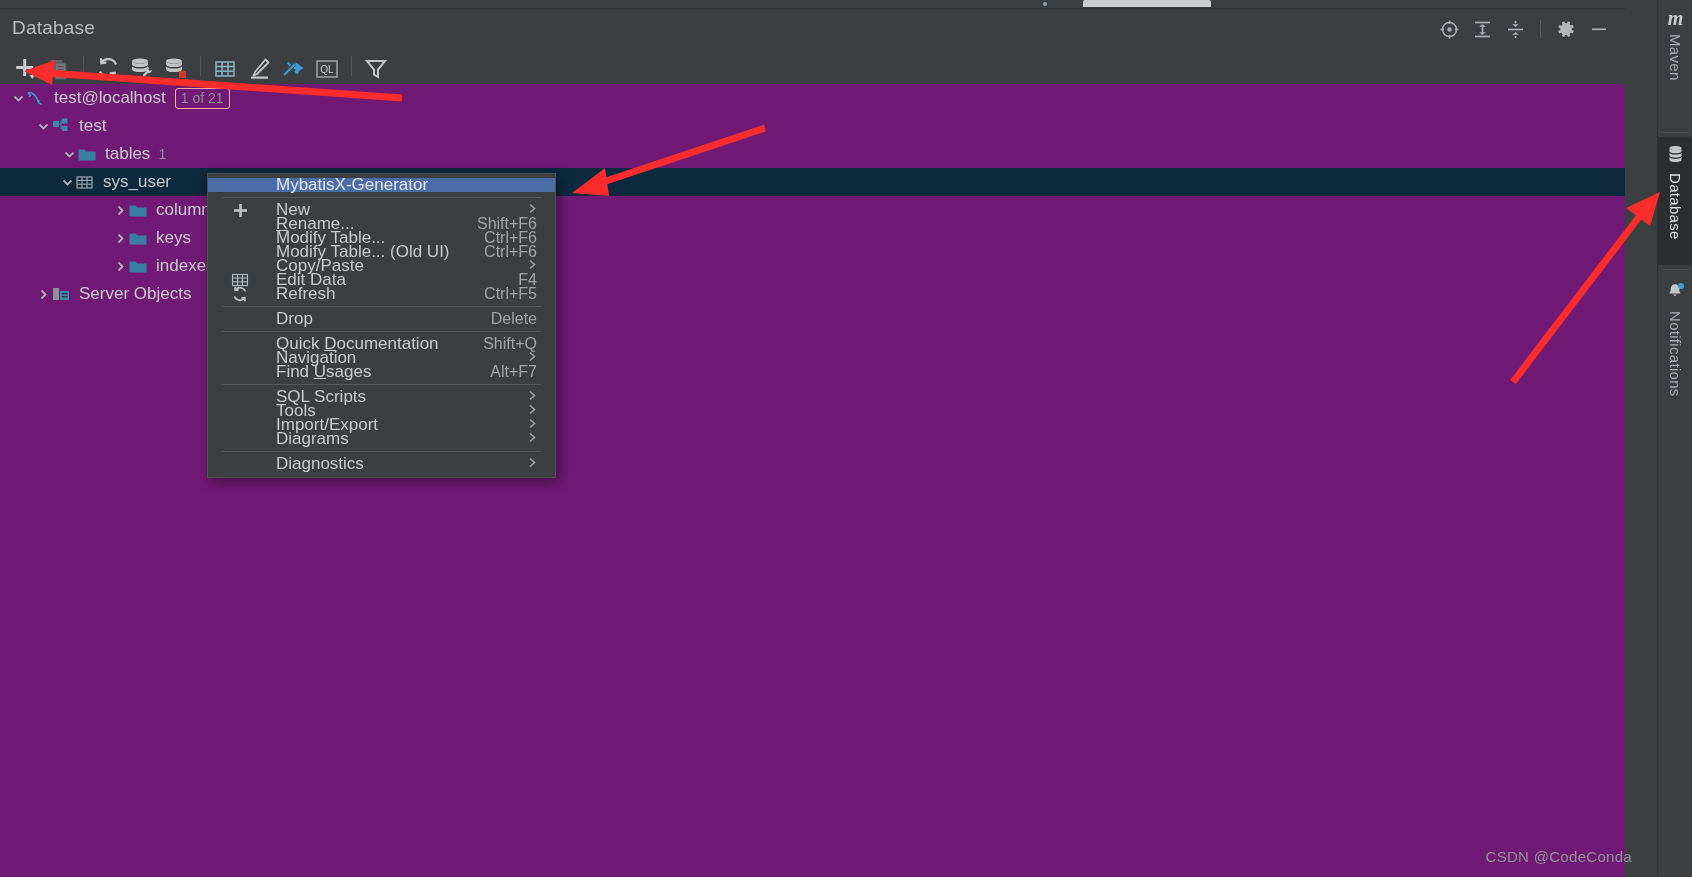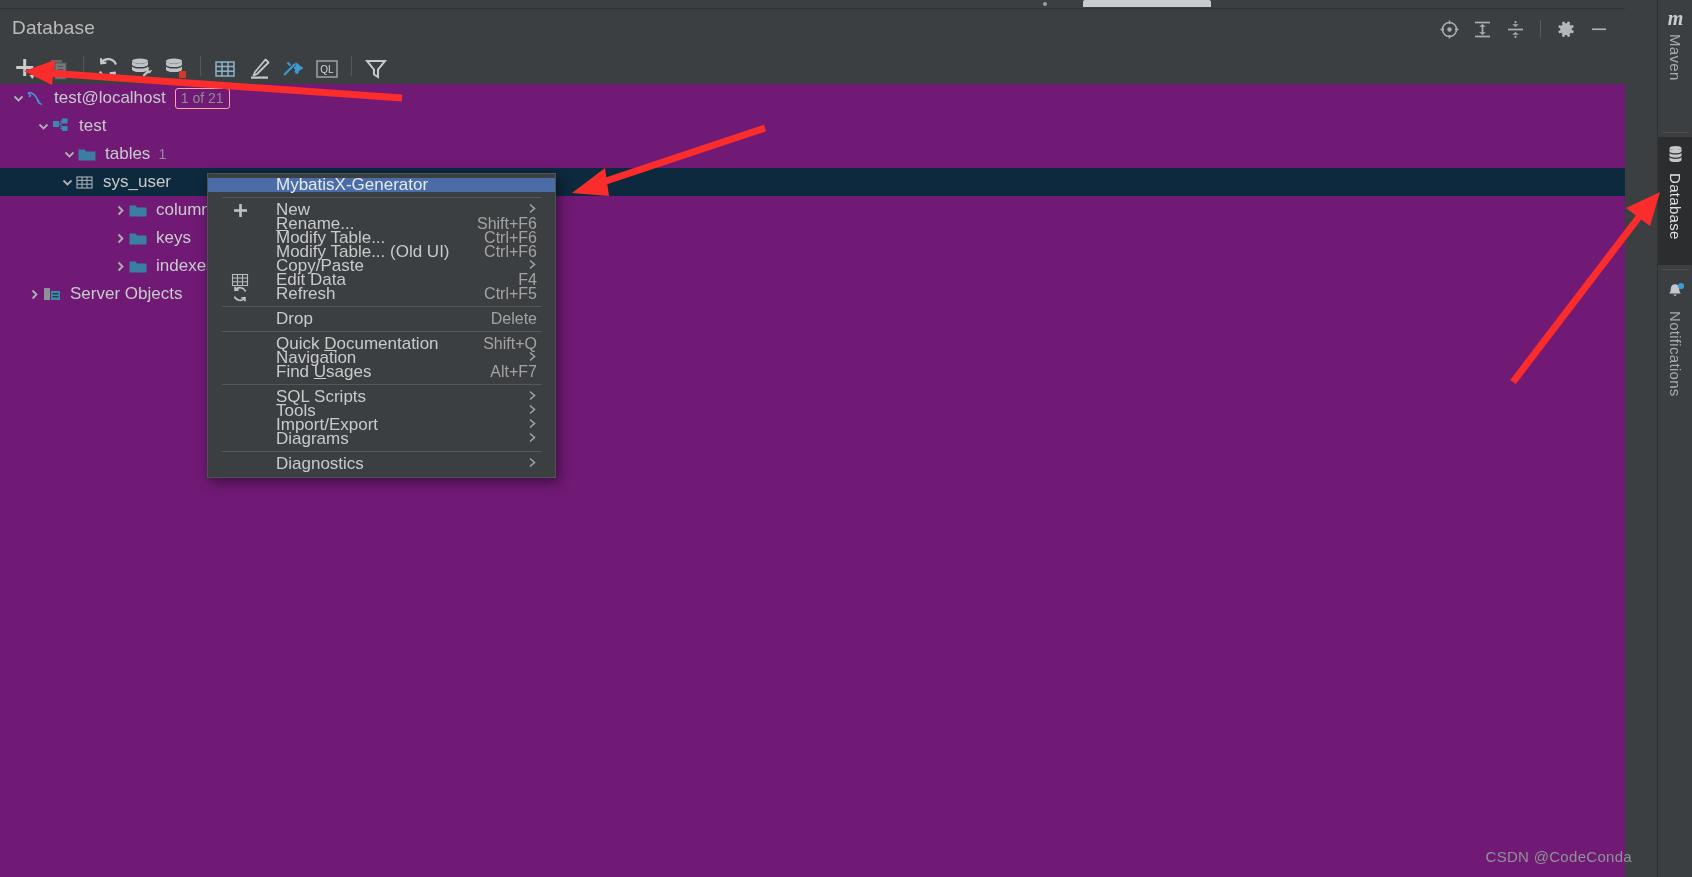--- a/index.html
+++ b/index.html
@@ -402,21 +402,21 @@
           </svg>
       </span>
       <span class="ticon">
         <svg width="20" height="17" viewBox="0 0 20 17">
             <path d="M1.5 3.5 h6 l1.6 2 h9.4 v9 h-17 z" class="folder"></path>
           </svg>
       </span>
       <span class="tlabel">indexes</span>
     </div>
 
-    <div class="row" style="padding-left:26px;">
+    <div class="row" style="padding-left:35px;">
       <span class="twisty">
         <svg width="13" height="13" viewBox="0 0 13 13" fill="none" stroke="#aeb1b4" stroke-width="1.8">
             <path d="M4.5 2.5 L8.5 6.5 L4.5 10.5"></path>
           </svg>
       </span>
       <span class="ticon">
         <svg width="20" height="18" viewBox="0 0 20 18">
           <rect x="2" y="3" width="6" height="12" fill="#8e9295"></rect>
           <rect x="9" y="6" width="9" height="9" fill="#3a8ab0"></rect>
           <rect x="10.5" y="8" width="6" height="1.4" fill="#2b3b44"></rect>

